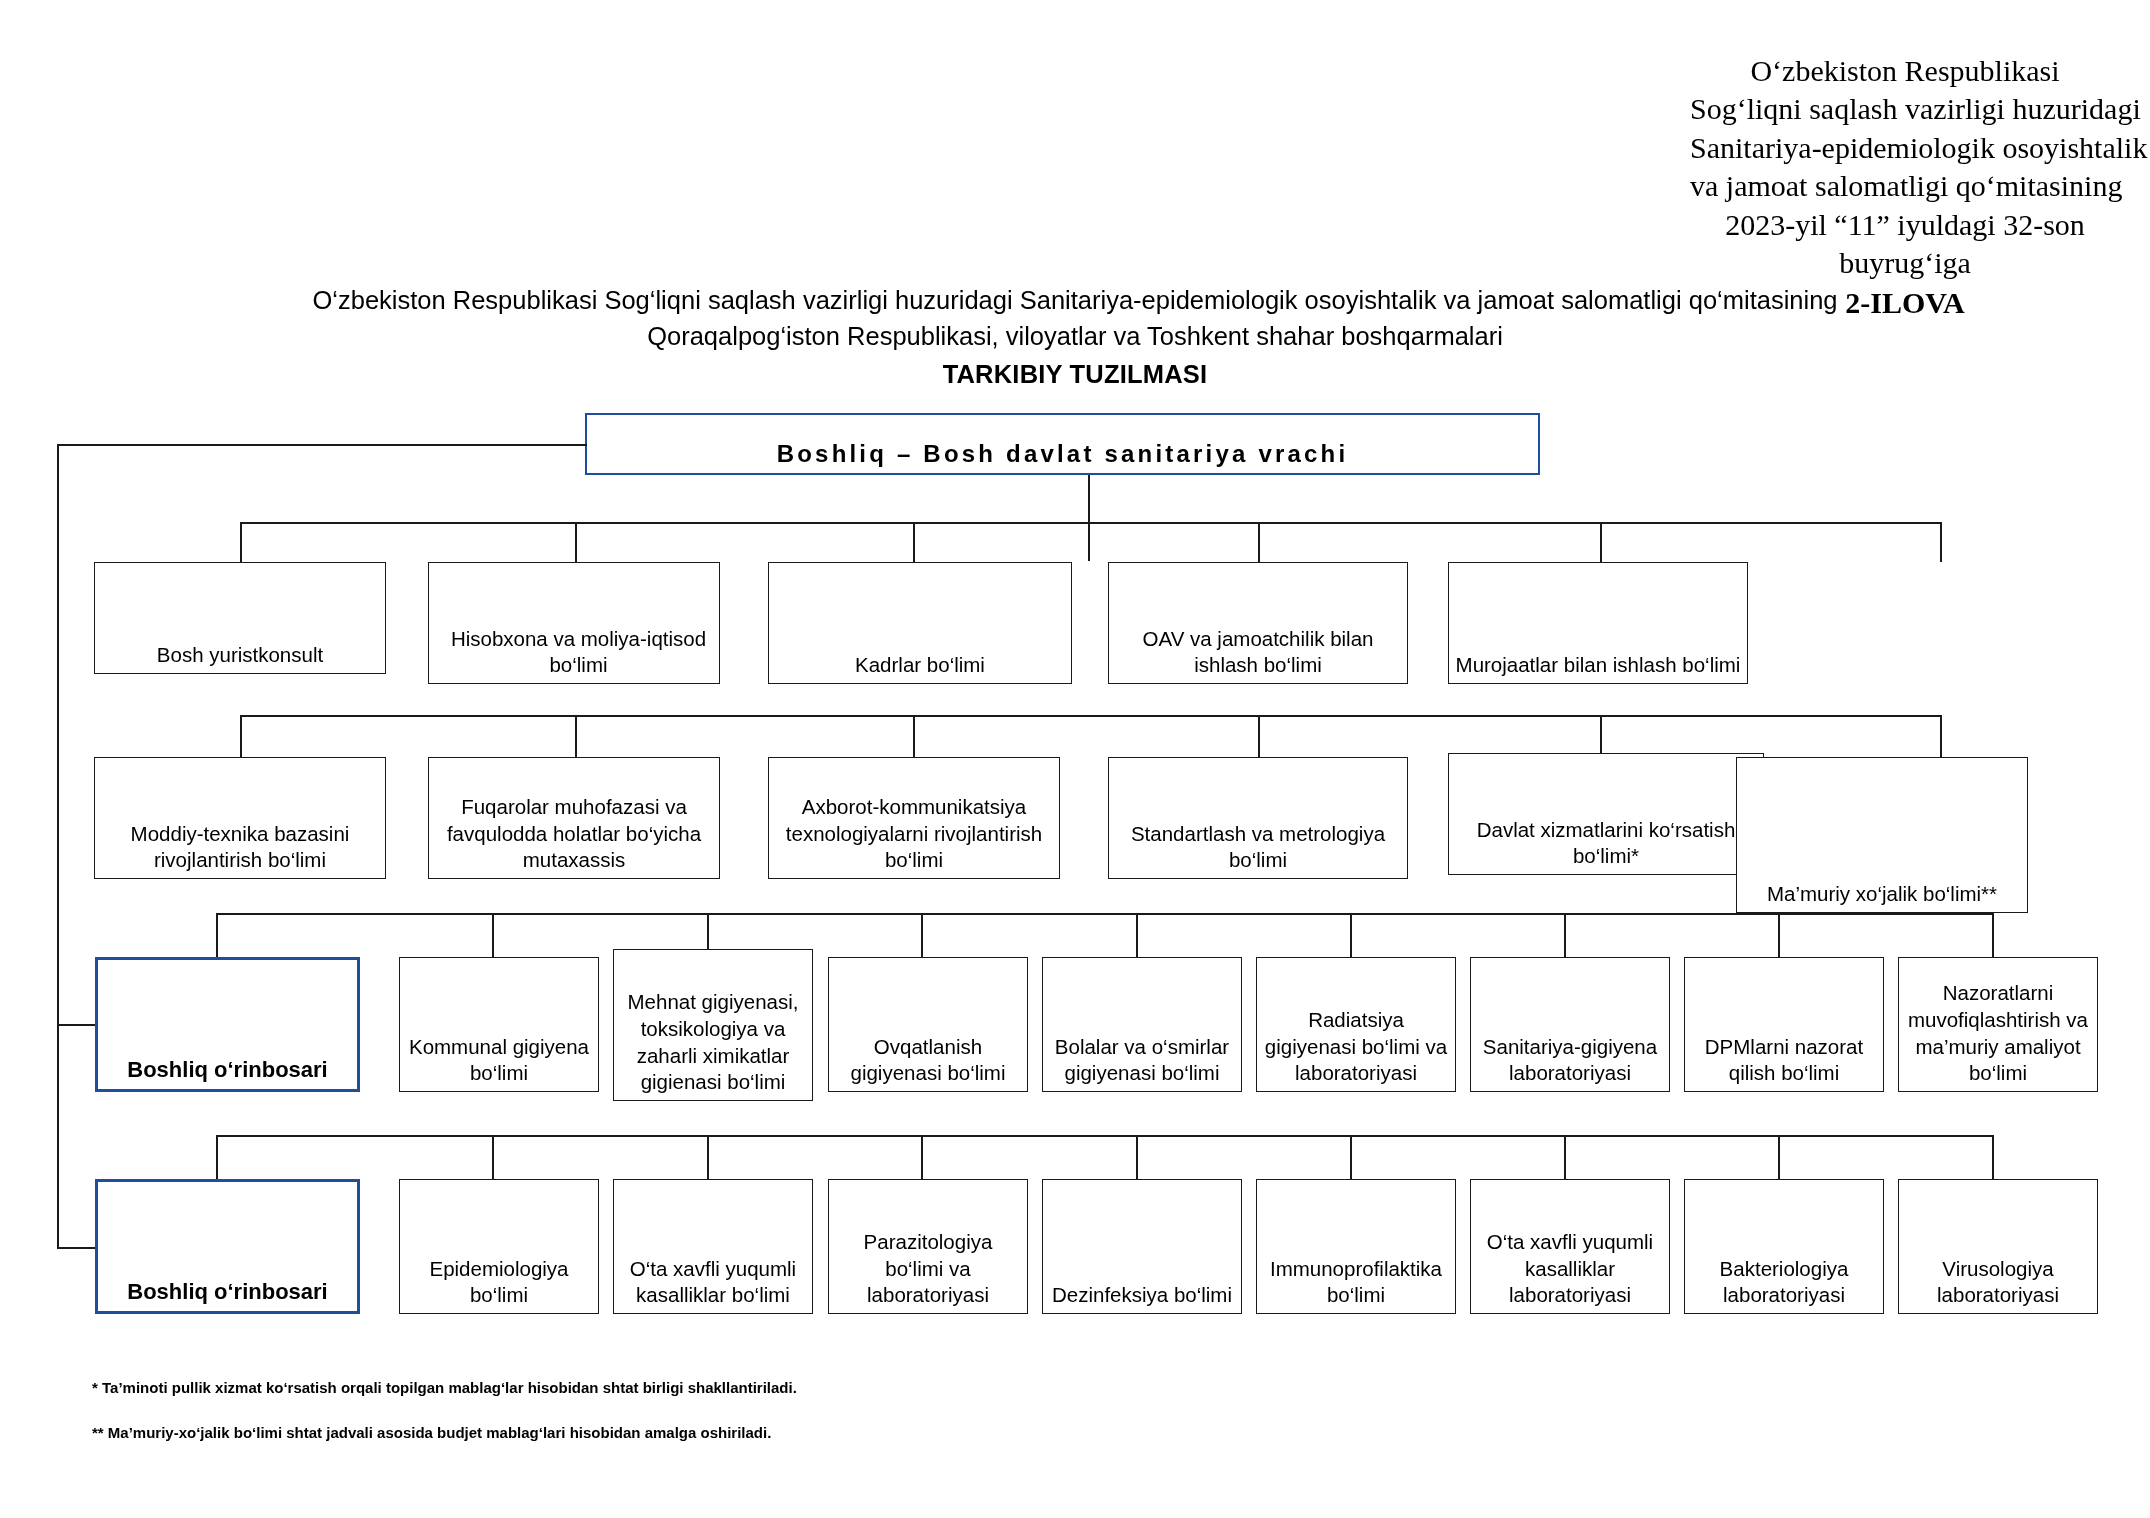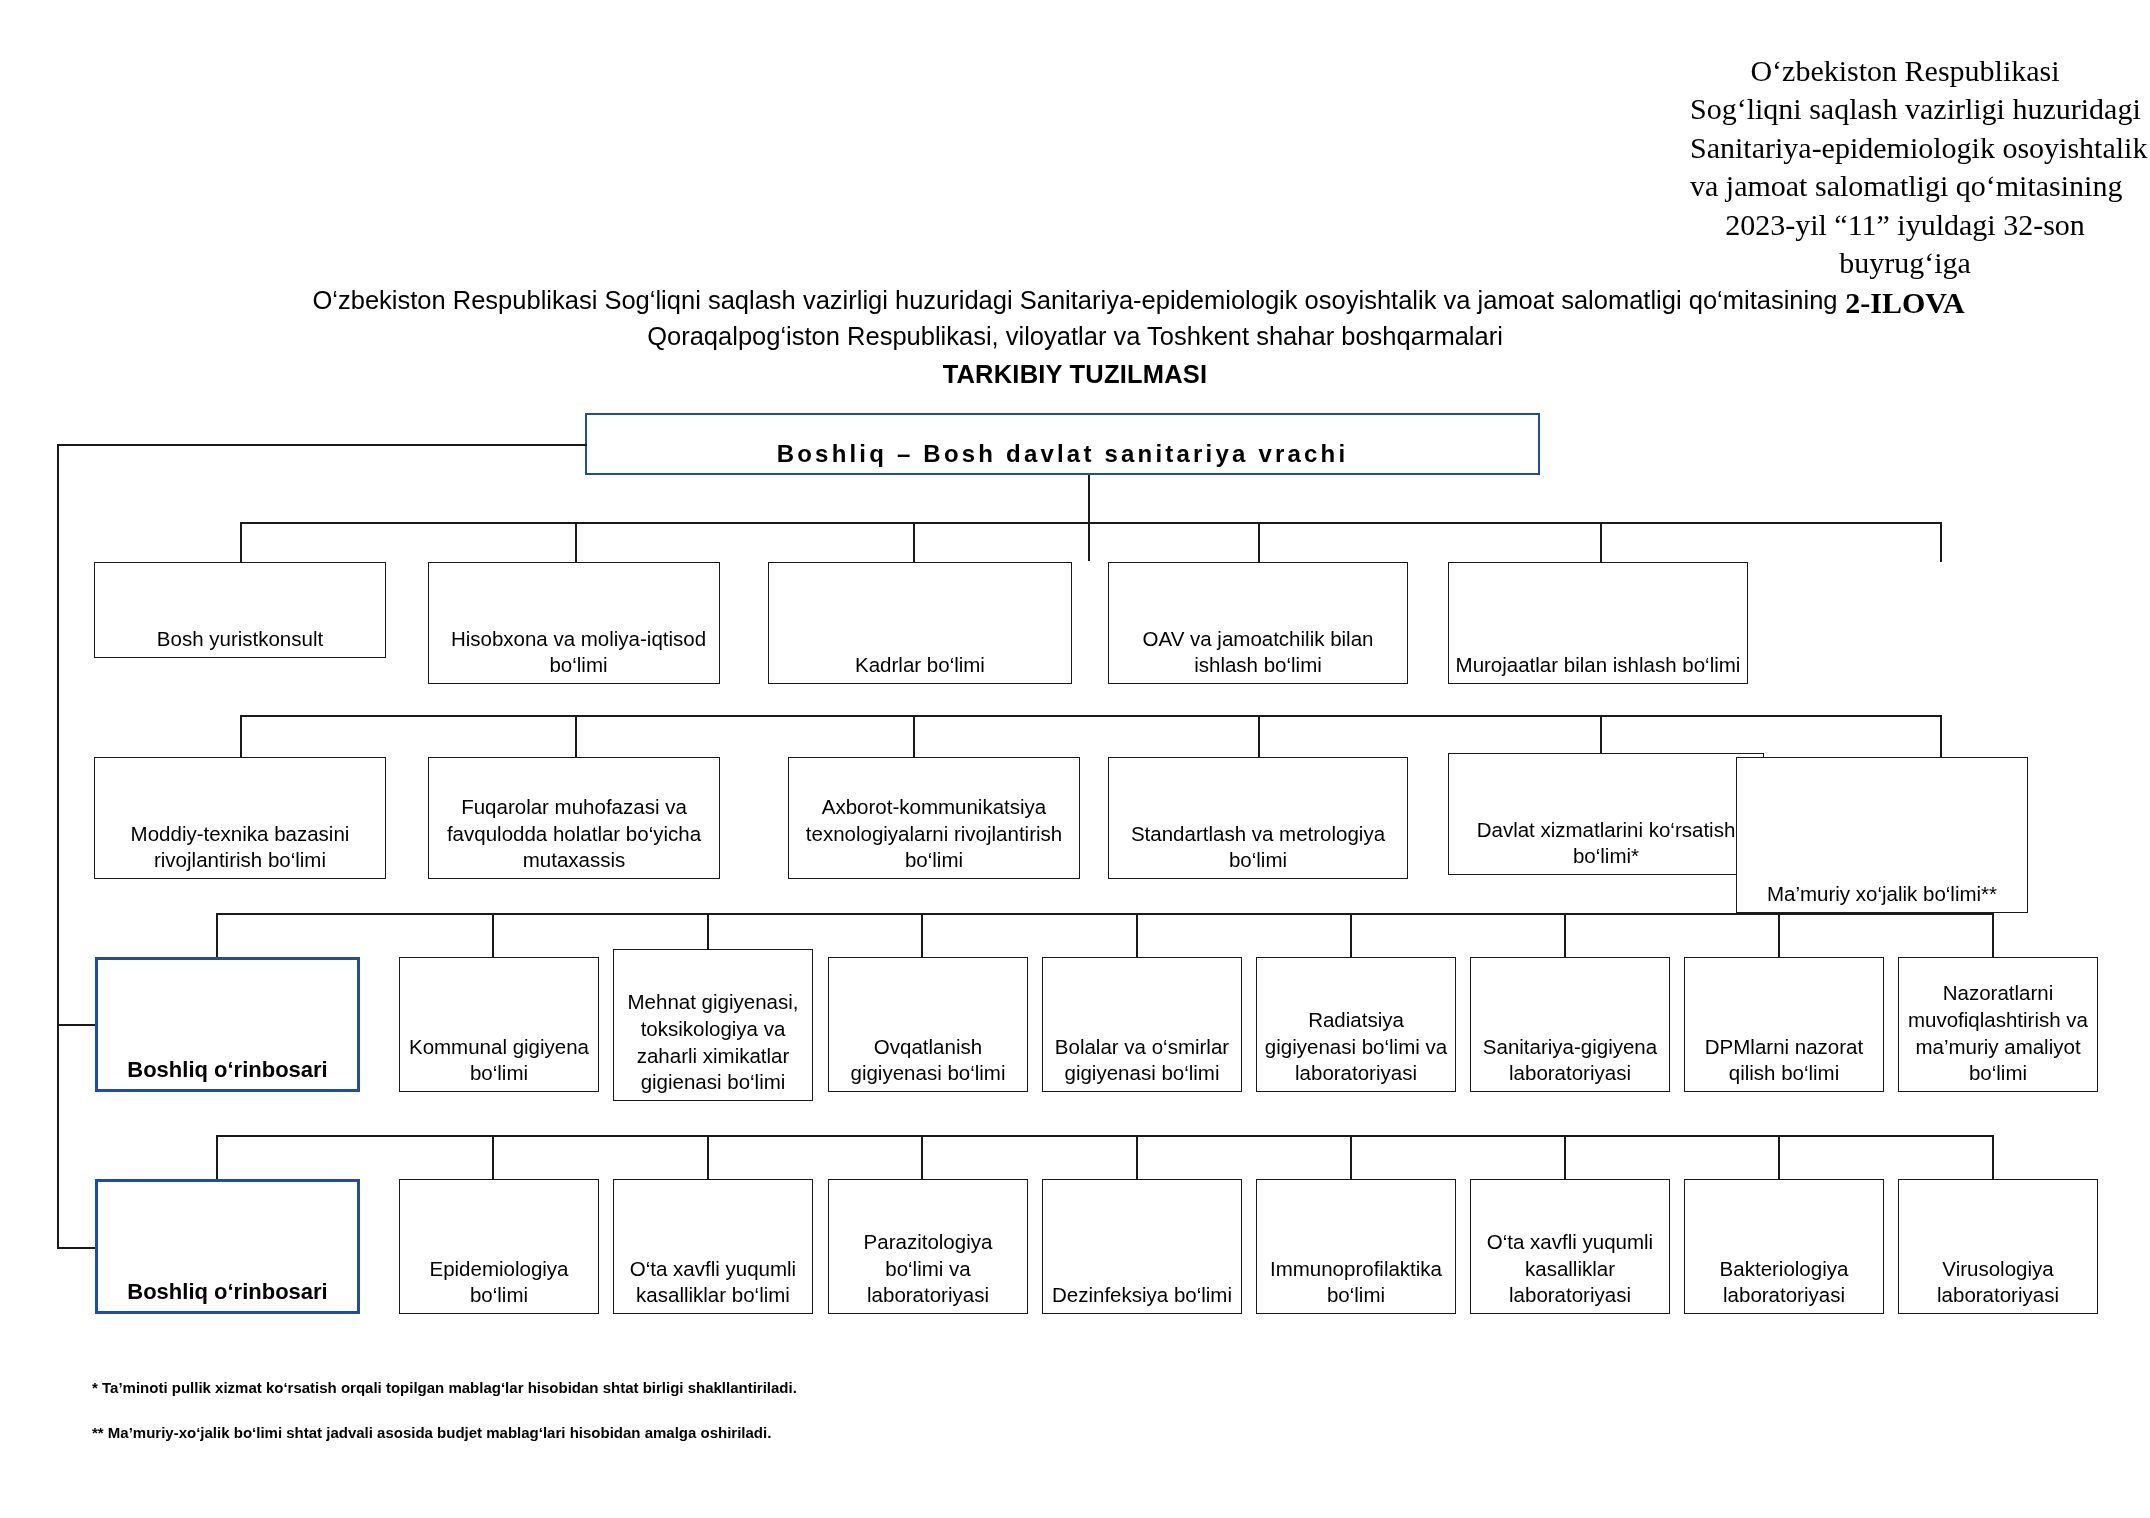--- a/index.html
+++ b/index.html
@@ -86,21 +86,21 @@
   <div class="ln v" style="left:1088px;top:475px;height:86px;"></div>
 
   <div class="ln h" style="left:240px;top:522px;width:1700px;"></div>
   <div class="ln v" style="left:240px;top:522px;height:40px;"></div>
   <div class="ln v" style="left:575px;top:522px;height:40px;"></div>
   <div class="ln v" style="left:913px;top:522px;height:40px;"></div>
   <div class="ln v" style="left:1258px;top:522px;height:40px;"></div>
   <div class="ln v" style="left:1600px;top:522px;height:40px;"></div>
   <div class="ln v" style="left:1940px;top:522px;height:40px;"></div>
 
-  <div class="box" style="left:94px;top:562px;width:292px;height:96px;">
+  <div class="box" style="left:94px;top:562px;width:292px;height:112px;">
     <span>Bosh yuristkonsult</span>
   </div>
   <div class="box" style="left:428px;top:562px;width:292px;height:122px;padding-left:15px;">
     <span>Hisobxona va moliya-iqtisod bo‘limi</span>
   </div>
   <div class="box" style="left:768px;top:562px;width:304px;height:122px;">
     <span>Kadrlar bo‘limi</span>
   </div>
   <div class="box" style="left:1108px;top:562px;width:300px;height:122px;">
     <span>OAV va jamoatchilik bilan ishlash bo‘limi</span>
@@ -116,21 +116,21 @@
   <div class="ln v" style="left:1258px;top:715px;height:42px;"></div>
   <div class="ln v" style="left:1600px;top:715px;height:42px;"></div>
   <div class="ln v" style="left:1940px;top:715px;height:42px;"></div>
 
   <div class="box" style="left:94px;top:757px;width:292px;height:122px;">
     <span>Moddiy-texnika bazasini rivojlantirish bo‘limi</span>
   </div>
   <div class="box" style="left:428px;top:757px;width:292px;height:122px;">
     <span>Fuqarolar muhofazasi va favqulodda  holatlar bo‘yicha mutaxassis</span>
   </div>
-  <div class="box" style="left:768px;top:757px;width:292px;height:122px;margin-left:20px;">
+  <div class="box" style="left:768px;top:757px;width:292px;height:122px;">
     <span>Axborot-kommunikatsiya texnologiyalarni rivojlantirish bo‘limi</span>
   </div>
   <div class="box" style="left:1108px;top:757px;width:300px;height:122px;">
     <span>Standartlash va metrologiya bo‘limi</span>
   </div>
   <div class="box" style="left:1448px;top:753px;width:316px;height:122px;">
     <span>Davlat xizmatlarini ko‘rsatish bo‘limi*</span>
   </div>
   <div class="box" style="left:1736px;top:757px;width:292px;height:156px;">
     <span>Ma’muriy xo‘jalik bo‘limi**</span>

